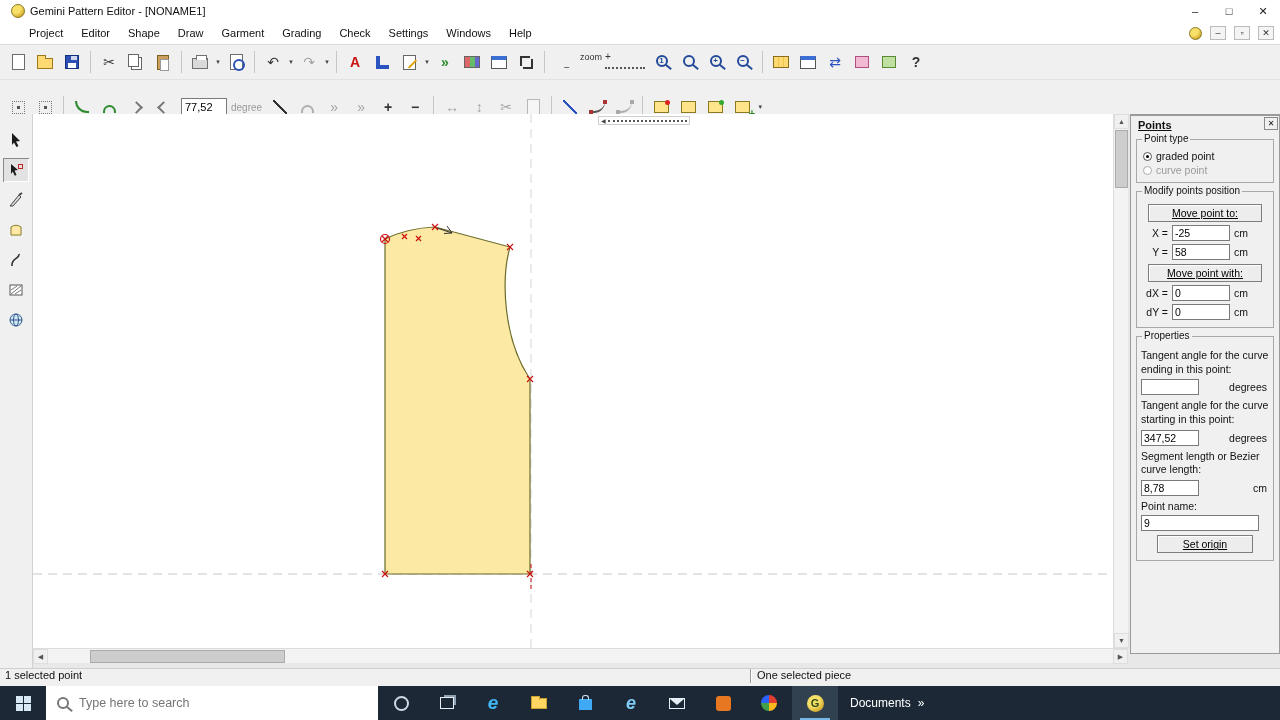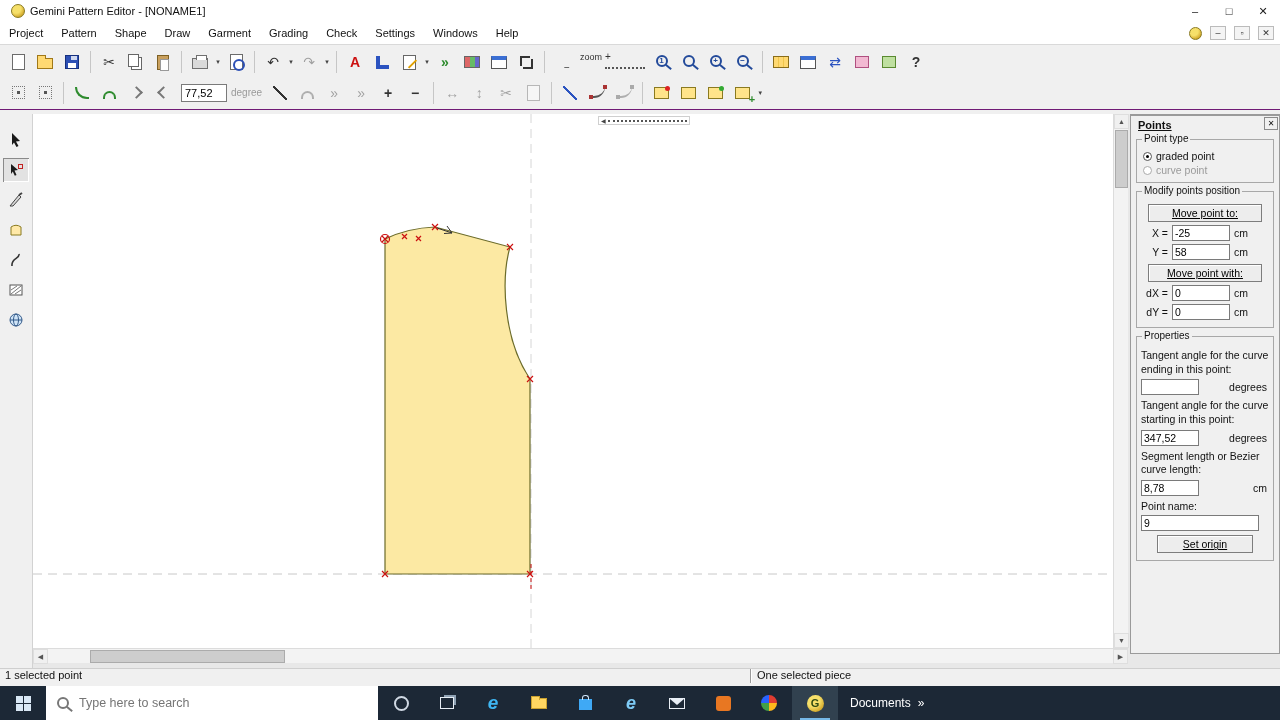--- a/index.html
+++ b/index.html
@@ -7,30 +7,30 @@
   .screen { position:relative; width:1280px; height:720px; background:#f0f0f0; overflow:hidden; font-size:11px; color:#111; }
 
   
   .titlebar { position:absolute; left:0; top:0; width:1280px; height:22px; background:#fff; display:flex; align-items:center; padding-left:11px; }
   .app-logo { width:14px; height:14px; border-radius:50%; background:radial-gradient(circle at 35% 30%, #f6e06a 0 40%, #d3a92c 75%, #7d8a1f); border:1px solid #8a7a20; margin-right:5px; flex:none; }
   .tb-title { font-size:11px; }
   .win-btns { margin-left:auto; display:flex; }
   .win-btn { width:34px; height:22px; display:flex; align-items:center; justify-content:center; font-size:11px; color:#222; }
 
   
-  .menubar { position:absolute; left:0; top:22px; width:1280px; height:23px; background:#fff; display:flex; align-items:center; padding-left:0; border-bottom:1px solid #d9d9d9; }
+  .menubar { position:absolute; left:0; top:22px; width:1280px; height:23px; background:#fff; display:flex; align-items:center; padding-left:20px; border-bottom:1px solid #d9d9d9; }
   .menu-item { padding:3px 9px; font-size:11px; }
   .menubar-right { margin-left:auto; display:flex; align-items:center; gap:8px; padding-right:6px; }
   .mini-logo { width:13px; height:13px; border-radius:50%; background:radial-gradient(circle at 35% 30%, #f6e06a 0 40%, #d3a92c 75%, #7d8a1f); border:1px solid #8a7a20; }
   .mdi-btn { width:16px; height:14px; display:flex; align-items:center; justify-content:center; font-size:9px; color:#333; border:1px solid #bbb; background:#f4f4f4; }
 
   
   .toolbar { position:absolute; left:0; width:1280px; background:#f0f0f0; display:flex; align-items:center; padding:0 5px; gap:1px; }
   .toolbar.r1 { top:45px; height:35px; border-bottom:1px solid #e2e2e2; }
-  .toolbar.r2 { top:76px; height:34px; border-bottom:1px solid #701a75; }
+  .toolbar.r2 { top:92px; height:34px; border-bottom:4px solid #701a75; }
   .tbtn { width:26px; height:26px; display:flex; align-items:center; justify-content:center; position:relative; flex:none; }
   .tsep { width:1px; height:22px; background:#c6c6c6; margin:0 4px; flex:none; }
   .dd { font-size:7px; color:#444; width:8px; text-align:center; flex:none; }
   .g { font-size:14px; color:#333; line-height:1; }
   .dis { opacity:.42; filter:grayscale(1); }
   .blue { color:#2b53c0; } .green { color:#2e8b2e; } .red { color:#c11; }
 
   
   .i { display:inline-block; position:relative; }
   .i-page { width:13px; height:16px; background:#fff; border:1px solid #6b6b6b; }
@@ -178,21 +178,21 @@
     <span class="tb-title">Gemini Pattern Editor - [NONAME1]</span>
     <span class="win-btns">
       <span class="win-btn">–</span>
       <span class="win-btn">□</span>
       <span class="win-btn">✕</span>
     </span>
   </div>
 
   <div class="menubar">
     <span class="menu-item">Project</span>
-    <span class="menu-item">Pattern</span>
+    <span class="menu-item">Editor</span>
     <span class="menu-item">Shape</span>
     <span class="menu-item">Draw</span>
     <span class="menu-item">Garment</span>
     <span class="menu-item">Grading</span>
     <span class="menu-item">Check</span>
     <span class="menu-item">Settings</span>
     <span class="menu-item">Windows</span>
     <span class="menu-item">Help</span>
     <span class="menubar-right">
       <span class="mini-logo"></span>

